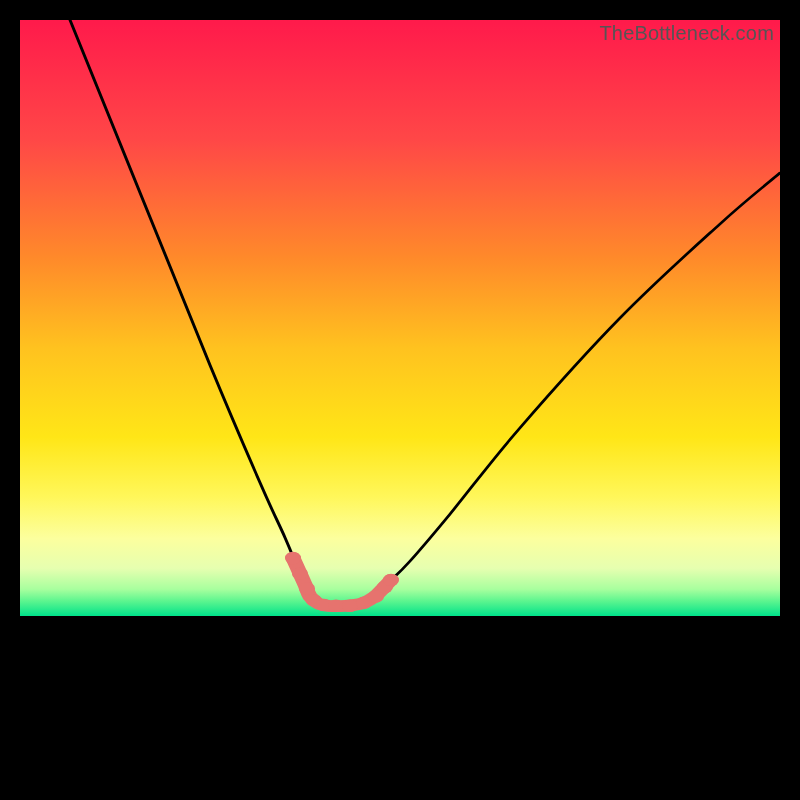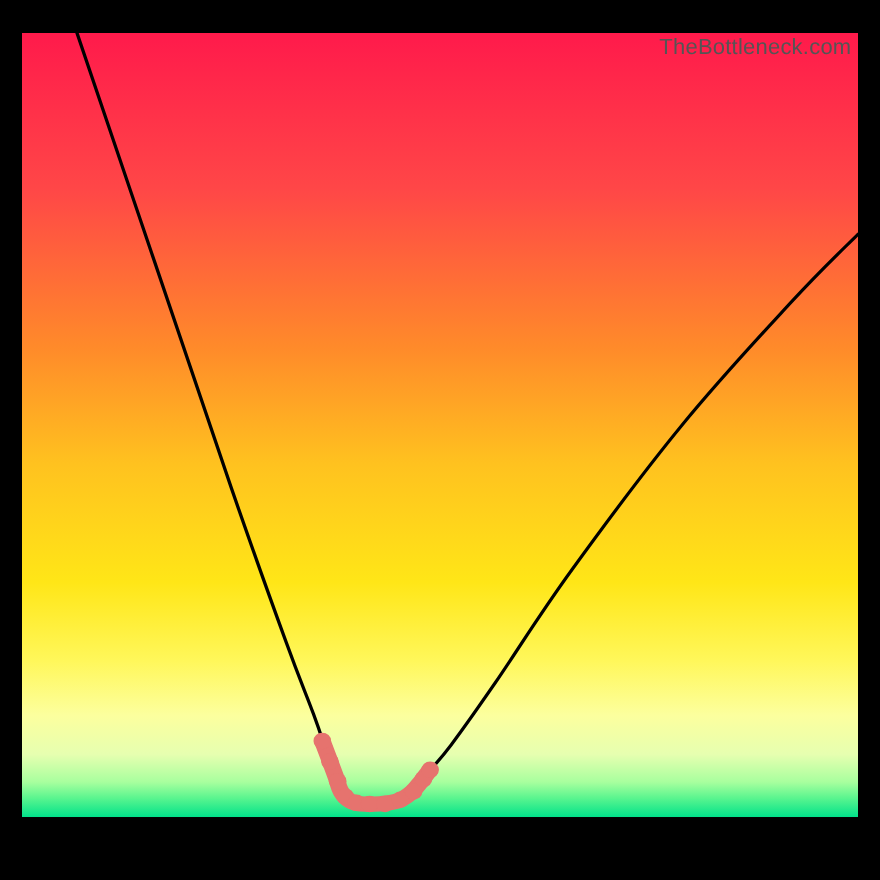--- a/index.html
+++ b/index.html
@@ -9,23 +9,22 @@
     height: 800px;
     background: #000;
     overflow: hidden;
     font-family: Arial, Helvetica, sans-serif;
   }
   .frame {
     position: absolute;
     left: 20px;
     top: 20px;
     width: 760px;
-    height: 713px;
+    height: 596px;
     overflow: hidden;
-    margin-top: 10px;
   }
   .gradient {
     position: absolute;
     left: 0;
     top: 0;
     width: 100%;
     height: 100%;
   }
   .watermark {
     position: absolute;

